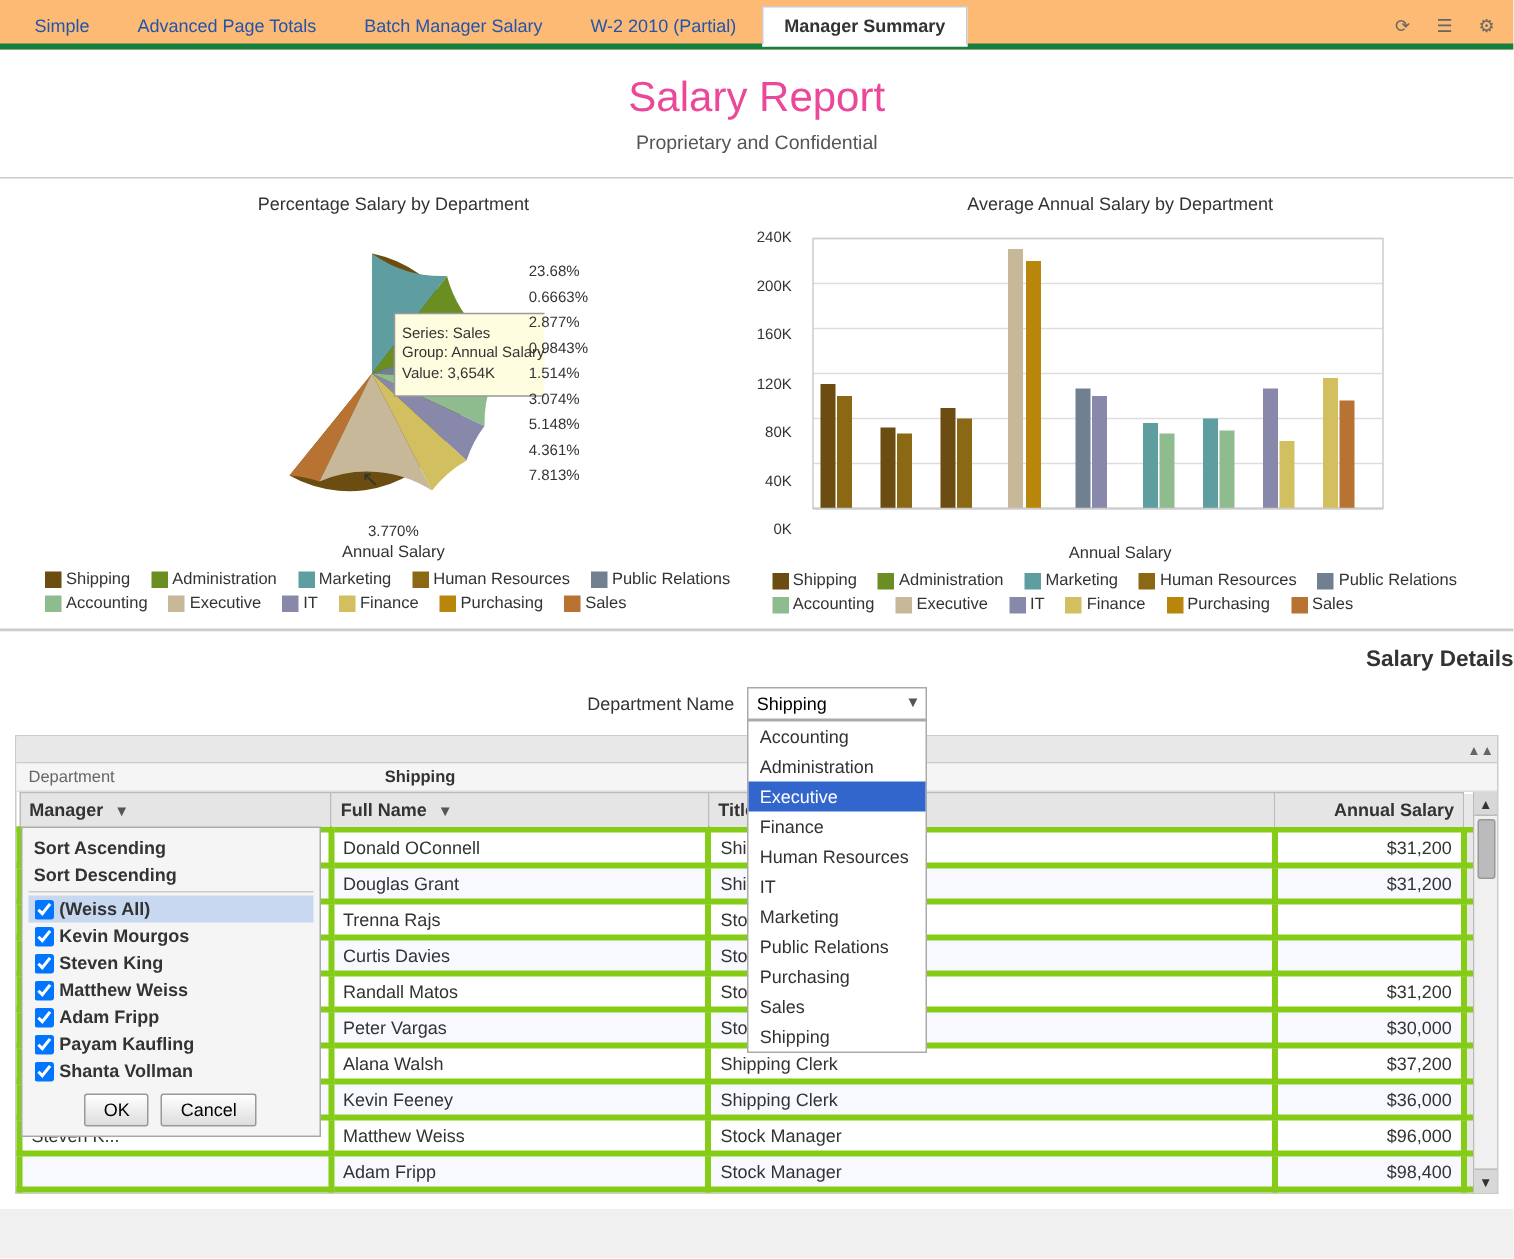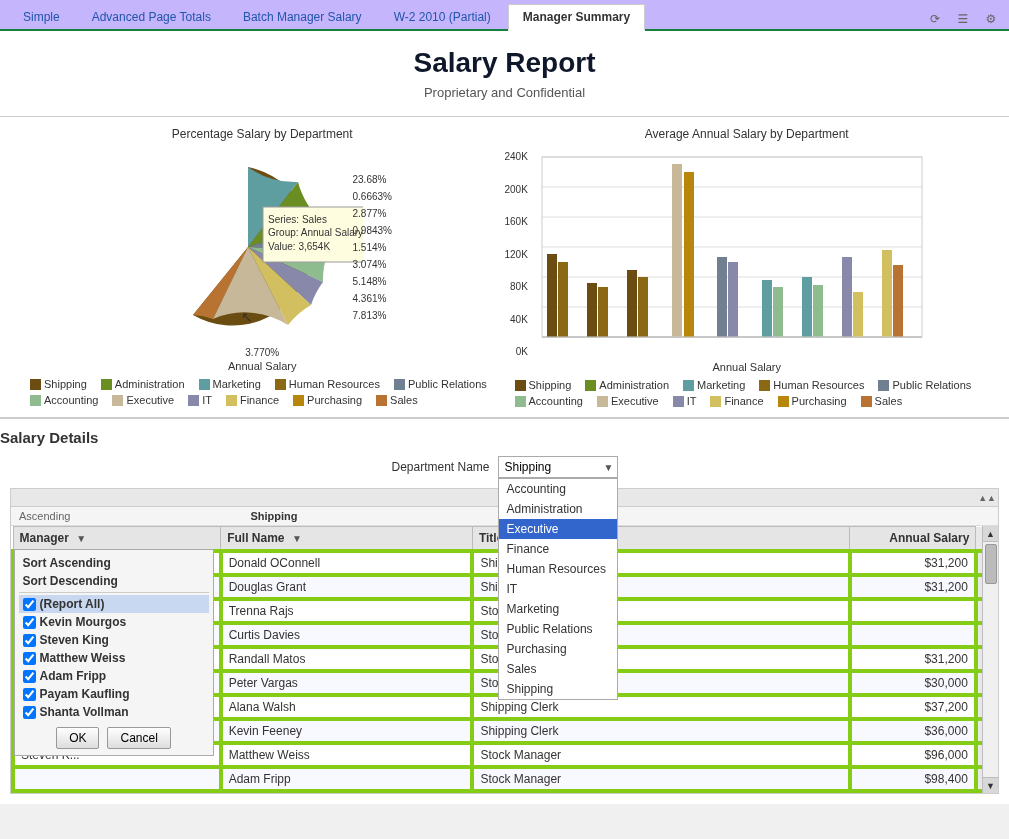--- a/index.html
+++ b/index.html
@@ -1,42 +1,42 @@
 <!DOCTYPE html>
 <html><head>
   <meta charset="utf-8">
   <style>
     * { box-sizing: border-box; margin: 0; padding: 0; }
     body { font-family: Arial, sans-serif; font-size: 12px; background: #f0f0f0; color: #333; width: 1009px; }
 
     
     .tabs-bar {
-      display: flex; align-items: flex-end;
-      background: #c4b5fd; border-bottom: 2px solid #15803d;
+      display: flex; align-items: center;
+      background: #fdba74; border-bottom: 4px solid #15803d;
       padding: 0 8px; padding-top: 4px;
       position: relative;
     }
     .tab {
       padding: 5px 14px; cursor: pointer; font-size: 12px;
       color: #2255aa; border: 1px solid transparent;
       border-bottom: none; background: transparent;
       margin-right: 2px; white-space: nowrap;
     }
     .tab.active {
       background: #fff; border: 1px solid #ccc; border-bottom: 2px solid #fff;
       color: #333; font-weight: bold; margin-bottom: -2px;
     }
     .tab-icons { margin-left: auto; display: flex; align-items: center; gap: 8px; }
     .tab-icon { width: 20px; height: 20px; cursor: pointer; display: flex; align-items: center; justify-content: center; color: #666; }
 
     
     .main-content { background: #fff; padding: 0; }
 
     .report-header { text-align: center; padding: 16px 0 4px; }
-    .report-title { font-size: 28px; font-weight: bold; color: #0f172a; }
+    .report-title { font-size: 28px; font-weight: normal; color: #ec4899; }
     .report-subtitle { font-size: 13px; color: #555; margin-top: 6px; }
 
     
     .charts-section {
       display: flex; gap: 0;
       border-top: 1px solid #ccc; border-bottom: 1px solid #ccc;
       margin: 12px 0 0;
       padding: 10px 20px;
     }
     .chart-container { flex: 1; }
@@ -45,21 +45,21 @@
     
     .legend { display: flex; flex-wrap: wrap; gap: 4px 14px; margin-top: 6px; font-size: 11px; padding: 0 10px; }
     .legend-item { display: flex; align-items: center; gap: 3px; }
     .legend-swatch { width: 11px; height: 11px; display: inline-block; flex-shrink: 0; }
 
     
     .section-divider { border: none; border-top: 1px solid #ccc; margin: 0; }
 
     
     .salary-details-section { background: #fff; padding: 10px 0; }
-    .salary-details-title { text-align: left; font-size: 15px; font-weight: bold; margin-bottom: 10px; }
+    .salary-details-title { text-align: right; font-size: 15px; font-weight: bold; margin-bottom: 10px; }
 
     
     .filter-row { display: flex; align-items: center; justify-content: center; gap: 8px; margin-bottom: 10px; font-size: 12px; }
     .filter-select-wrapper { position: relative; display: inline-block; }
     .filter-select {
       appearance: none; -webkit-appearance: none;
       border: 1px solid #aaa; padding: 3px 24px 3px 6px;
       font-size: 12px; background: #fff; cursor: pointer; min-width: 120px;
     }
     .filter-dropdown-arrow {
@@ -357,21 +357,21 @@
       </div>
     </div>
 
     <div style="margin: 0 10px; border: 1px solid #ccc; position:relative;">
 
       <div style="background:#e8e8e8; border-bottom:1px solid #ccc; height:18px; display:flex; align-items:center; justify-content:flex-end; padding-right:2px;">
         <div style="font-size:9px; color:#666; cursor:pointer;">▲▲</div>
       </div>
 
       <div style="display:flex; padding:3px 8px; background:#f5f5f5; border-bottom:1px solid #ddd;">
-        <span style="font-size:11px; color:#666;">Ascending</span>
+        <span style="font-size:11px; color:#666;">Department</span>
         <span style="font-size:11px; margin-left:180px; font-weight:bold;">Shipping</span>
       </div>
 
       <div style="position:relative;">
         <table>
           <thead>
             <tr>
               <th style="width:165px; position:relative;">
                 <span>Manager</span>
                 <span class="sort-arrow">▼</span>
@@ -379,21 +379,21 @@
                 <div class="col-filter-dropdown">
                   <div class="col-filter-row">
                     <span>Sort Ascending</span>
                   </div>
                   <div class="col-filter-row">
                     <span>Sort Descending</span>
                   </div>
                   <div style="border-top:1px solid #ccc; margin:2px 0;"></div>
                   <div class="col-filter-row active-hover">
                     <input type="checkbox" checked="" style="">
-                    <span>(Report All)</span>
+                    <span>(Weiss All)</span>
                   </div>
                   <div class="col-filter-row">
                     <input type="checkbox" checked="" style="">
                     <span>Kevin Mourgos</span>
                   </div>
                   <div class="col-filter-row">
                     <input type="checkbox" checked="" style="">
                     <span>Steven King</span>
                   </div>
                   <div class="col-filter-row">

